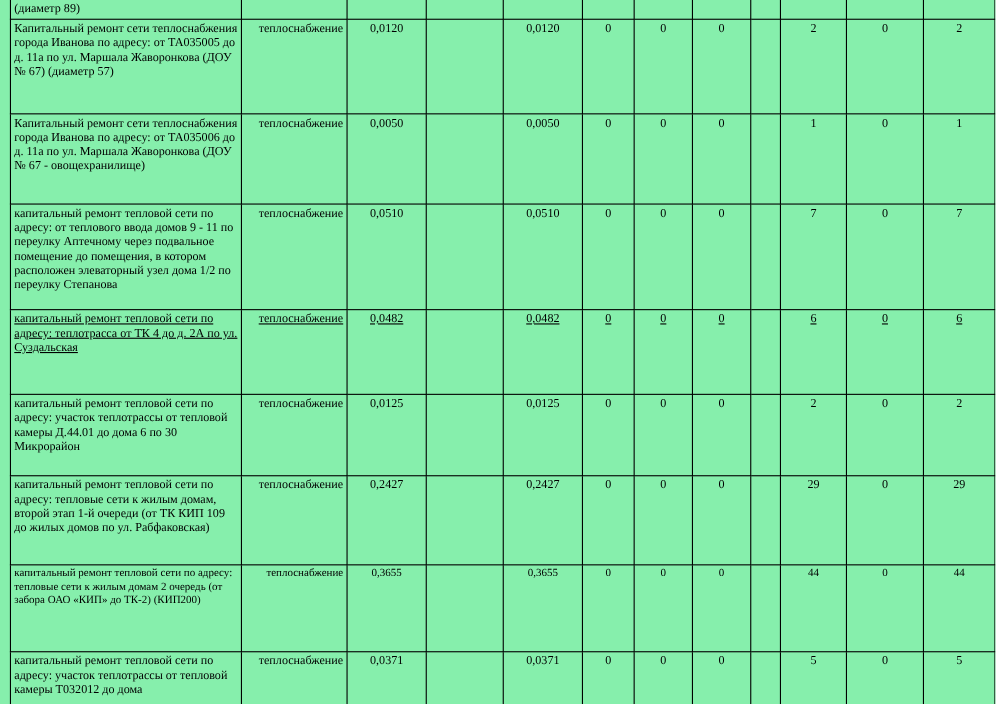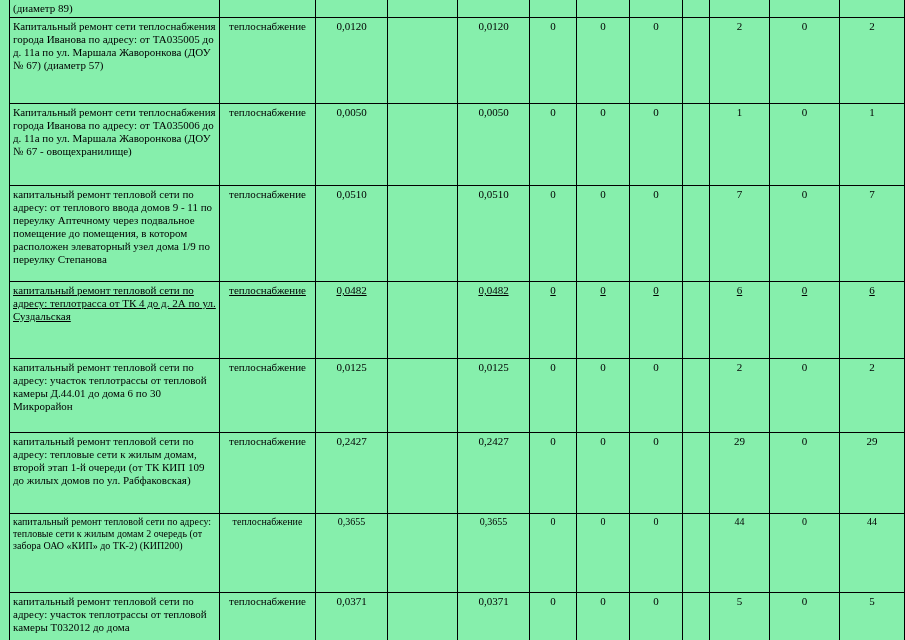--- a/index.html
+++ b/index.html
@@ -41,21 +41,21 @@
   }
   tr.small td {
     font-size: 10px;
     line-height: 12px;
   }
   td.desc {
     text-align: left;
     padding: 2px 4px 2px 4px;
   }
   td.type {
-    text-align: center;
+    text-align: right;
     padding: 3px 2px 2px 4px;
   }
   td.num {
     text-align: center;
     padding-top: 3px;
   }
 </style>
 </head>
 <body>
 
@@ -112,21 +112,21 @@
           <td class="num">0,0050</td>
           <td class="num">0</td>
           <td class="num">0</td>
           <td class="num">0</td>
           <td class="num"></td>
           <td class="num">1</td>
           <td class="num">0</td>
           <td class="num">1</td>
         </tr>
         <tr class="" style="height: 96px;">
-          <td class="desc">капитальный ремонт тепловой сети по адресу:  от теплового ввода домов 9 - 11 по переулку Аптечному через подвальное помещение до помещения, в котором расположен элеваторный узел дома 1/9 по переулку Степанова</td>
+          <td class="desc">капитальный ремонт тепловой сети по адресу:  от теплового ввода домов 9 - 11 по переулку Аптечному через подвальное помещение до помещения, в котором расположен элеваторный узел дома 1/2 по переулку Степанова</td>
           <td class="type">теплоснабжение</td>
           <td class="num">0,0510</td>
           <td class="num"></td>
           <td class="num">0,0510</td>
           <td class="num">0</td>
           <td class="num">0</td>
           <td class="num">0</td>
           <td class="num"></td>
           <td class="num">7</td>
           <td class="num">0</td>

